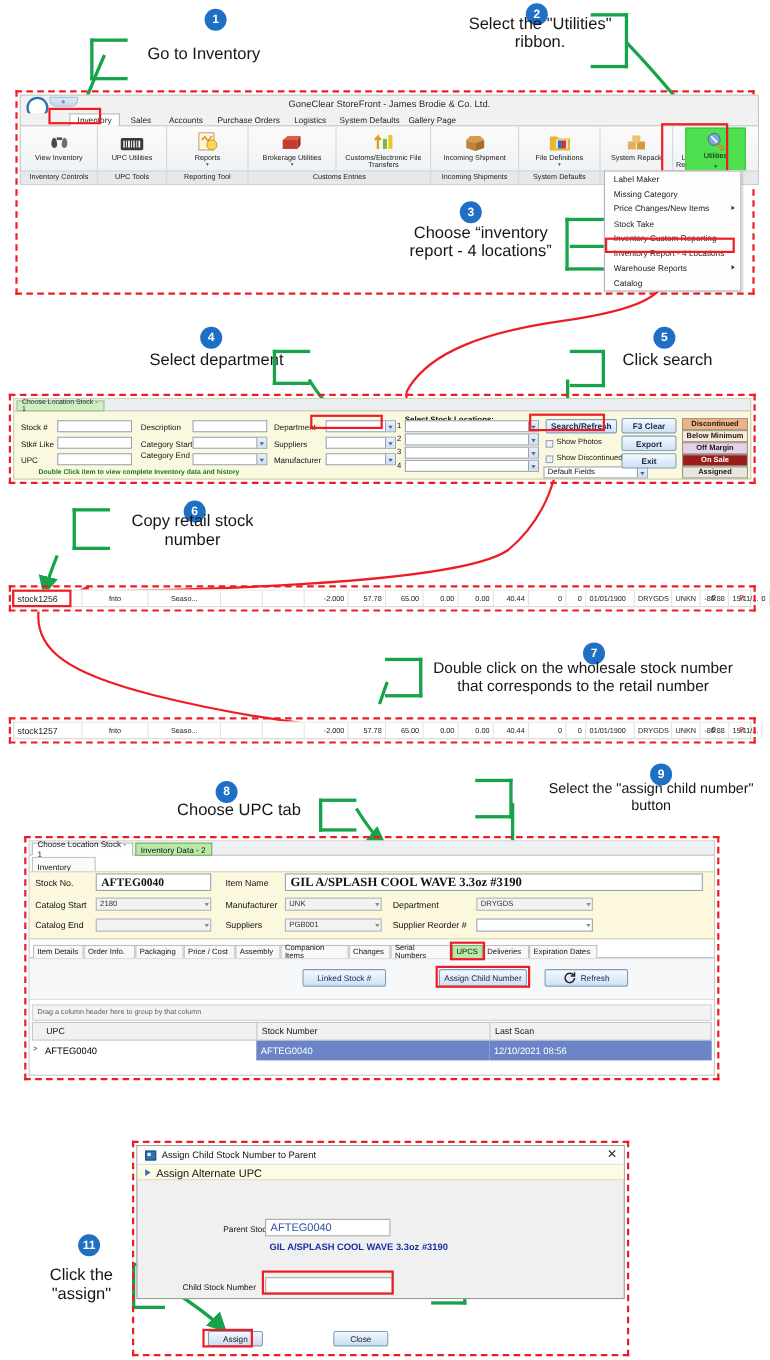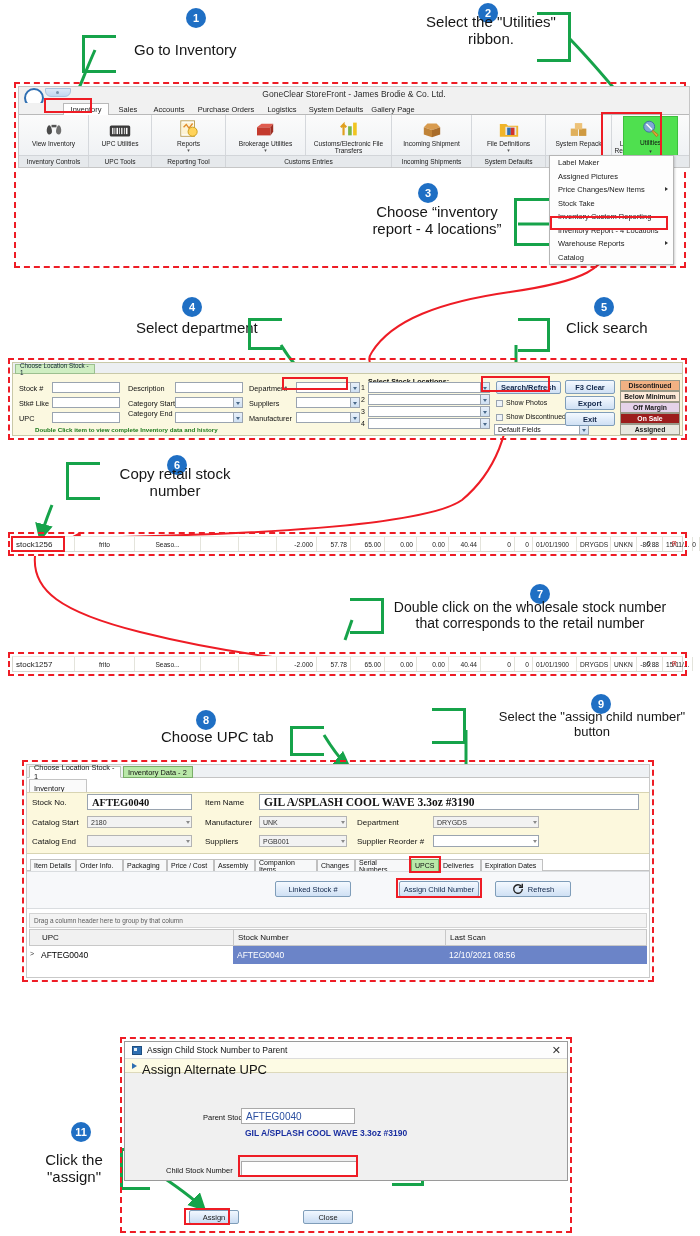--- a/index.html
+++ b/index.html
@@ -212,21 +212,21 @@
   .dlg-title .t{ position:absolute; left:22px; top:3px; font-size:8.5px;
                  color:#111; }
   .dlg-ico{ position:absolute; left:7px; top:4px; width:10px; height:9px;
             background:#2f6fb2; border:1px solid #1d4d80; }
   .dlg-ico:after{ content:""; position:absolute; left:1px; top:1px;
                   width:3px; height:3px; background:#e8f0f8; }
   .dlg-x{ position:absolute; right:6px; top:2px; font-size:11px;
           color:#333; line-height:12px; }
   .dlg-band{ position:absolute; left:0; right:0; top:17px; height:14px;
              background:#fdfbe4; border-bottom:1px solid #ddd9bb; }
-  .dlg-band .bt{ position:absolute; left:17px; top:3px; font-size:13px;
+  .dlg-band .bt{ position:absolute; left:17px; top:3px; font-size:10px;
                  color:#111; }
   .dlg-band .tri{ position:absolute; left:7px; top:4px; width:0; height:0;
                   border-left:5px solid #2f6fb2;
                   border-top:3.5px solid transparent;
                   border-bottom:3.5px solid transparent; }
   .dlg-lbl{ position:absolute; font-size:7.5px; color:#111; }
   .dlg-in{ position:absolute; background:#fff; border:1px solid #a9a9a9;
            font-size:10px; color:#2b4fa0; display:flex; align-items:center;
            padding-left:4px; }
   .dlg-sub{ position:absolute; font-size:8.5px; font-weight:bold;
@@ -475,21 +475,21 @@
     <div class="rfl" style="left:453px; width:74px;">System Defaults</div>
     <div class="rfl" style="left:527px; width:84px; overflow:hidden;">Link Retail-W</div>
   </div>
 </div>
 
 <div class="redbox" style="left:44px; top:98px; width:48px; height:15px;"></div>
 <div class="redbox" style="left:601px; top:112px; width:61px; height:45px;"></div>
 
 <div class="menu" style="left:549px; top:155px; width:125px;">
   <div class="mi">Label Maker</div>
-  <div class="mi">Assigned Pictures</div>
+  <div class="mi">Missing Category</div>
   <div class="mi">
     <span>Price Changes/New Items</span>
     <span class="arrow"></span>
   </div>
   <div class="mi">Stock Take</div>
   <div class="mi">Inventory Custom Reporting</div>
   <div class="mi">Inventory Report - 4 Locations</div>
   <div class="mi">
     <span>Warehouse Reports</span>
     <span class="arrow"></span>

